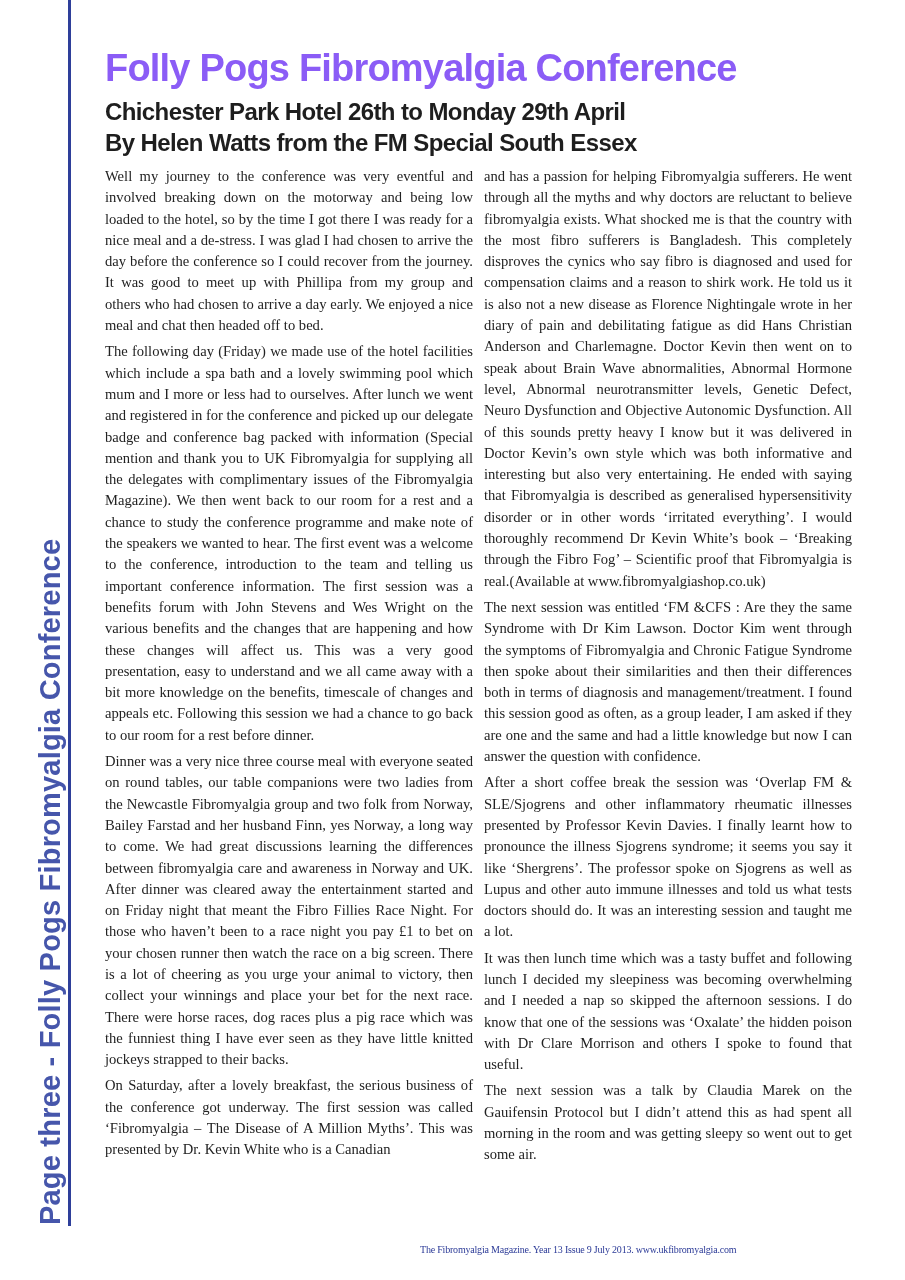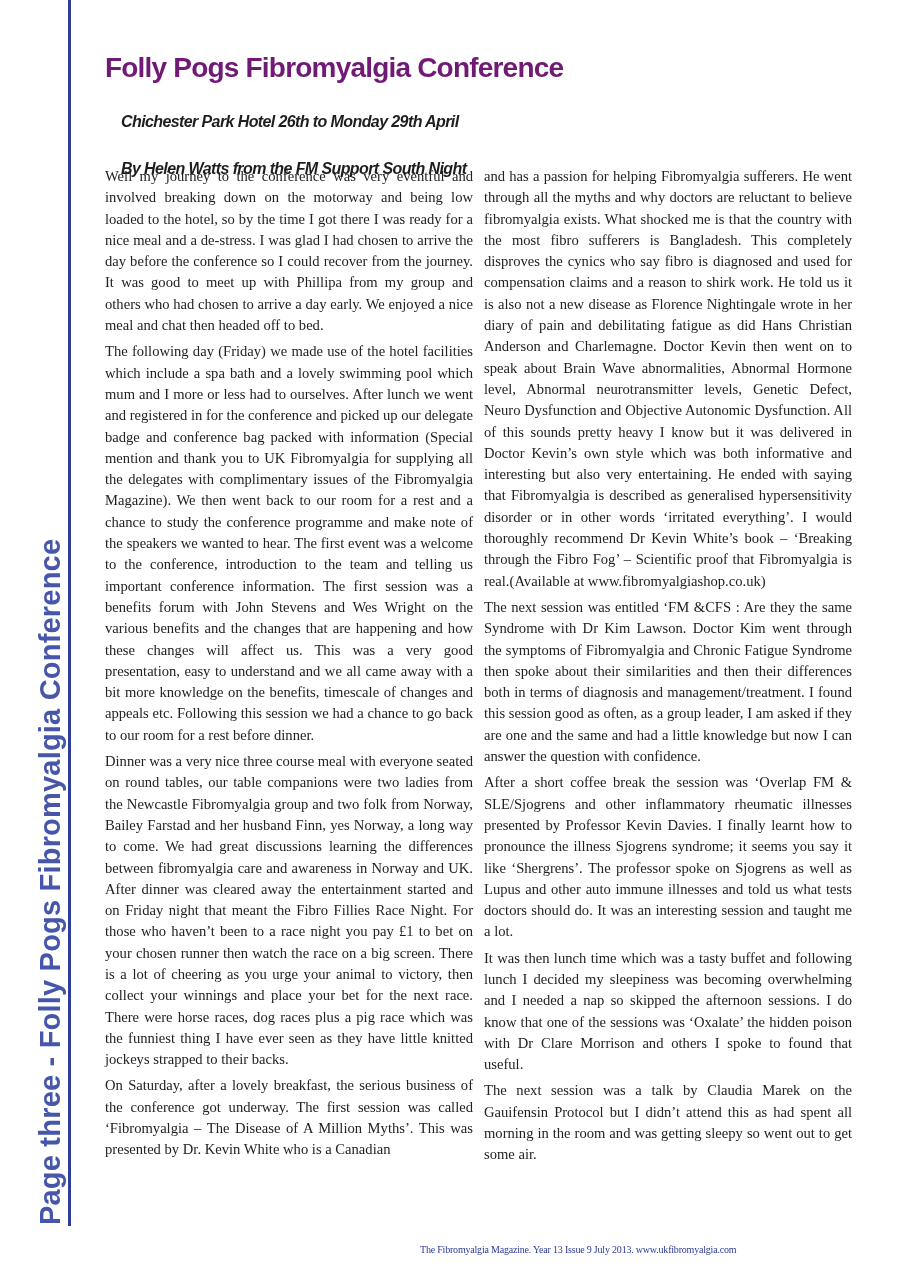--- a/index.html
+++ b/index.html
@@ -18,35 +18,34 @@
     font-weight: bold;
     font-size: 29px;
     color: #4656ab;
     letter-spacing: 0.2px;
     line-height: 1;
   }
   .header { position: absolute; left: 105px; top: 46px; width: 780px; }
   .title {
     font-family: "Liberation Sans", sans-serif;
     font-weight: bold;
-    font-size: 28px;
-    color: #701a75;
+    font-size: 38px;
+    color: #8b5cf6;
     letter-spacing: -0.8px;
     margin: 0 0 6px 0;
     line-height: 44px;
   }
   .subtitle {
     font-family: "Liberation Sans", sans-serif;
     font-weight: bold;
-    font-size: 16px;
+    font-size: 24px;
     color: #1e1e1e;
     letter-spacing: -0.6px;
     line-height: 31px;
-    margin: 16px;
-    font-style: italic;
+    margin: 0;
   }
   .col {
     position: absolute; top: 166px; width: 368px;
     font-family: "Liberation Sans", sans-serif;
     font-size: 14.6px;
     line-height: 21.3px;
     color: #222222;
     text-align: justify;
   }
   .col.left { left: 105px; }
@@ -64,21 +63,21 @@
 </head>
 <body>
 
 <div class="rule"></div>
 
 <div class="side-text">Page three - Folly Pogs Fibromyalgia Conference</div>
 
 <header class="header">
   <h1 class="title">Folly Pogs Fibromyalgia Conference</h1>
   <h2 class="subtitle">Chichester Park Hotel 26th to Monday 29th April</h2>
-  <h2 class="subtitle">By Helen Watts from the FM Support South Night</h2>
+  <h2 class="subtitle">By Helen Watts from the FM Special South Essex</h2>
 </header>
 
 <section class="col left">
   <p>Well my journey to the conference was very eventful and involved breaking down on the motorway and being low loaded to the hotel, so by the time I got there I was ready for a nice meal and a de-stress.  I was glad I had chosen to arrive the day before the conference so I could recover from the journey.  It was good to meet up with Phillipa from my group and others who had chosen to arrive a day early. We enjoyed a nice meal and chat then headed off to bed.</p>
   <p>The following day (Friday) we made use of the hotel facilities which include a spa bath and a lovely swimming pool which mum and I more or less had to ourselves. After lunch we went and registered in for the conference and picked up our delegate badge and conference bag packed with information (Special mention and thank you to UK Fibromyalgia for supplying all the delegates with complimentary issues of the Fibromyalgia Magazine). We then went back to our room for a rest and a chance to study the conference programme and make note of the speakers we wanted to hear. The first event was a welcome to the conference, introduction to the team and telling us important conference information.  The first session was a benefits forum with John Stevens and Wes Wright on the various benefits and the changes that are happening and how these changes will affect us.  This was a very good presentation, easy to understand and we all came away with a bit more knowledge on the benefits, timescale of changes and appeals etc.  Following this session we had a chance to go back to our room for a rest before dinner.</p>
   <p>Dinner was a very nice three course meal with everyone seated on round tables, our table companions were two ladies from the Newcastle Fibromyalgia group and two folk from Norway, Bailey Farstad and her husband Finn, yes Norway, a long way to come. We had great discussions learning the differences between fibromyalgia care and awareness in Norway and UK.  After dinner was cleared away the entertainment started and on Friday night that meant the Fibro Fillies Race Night. For those who haven’t been to a race night you pay £1 to bet on your chosen runner then watch the race on a big screen.  There is a lot of cheering as you urge your animal to victory, then collect your winnings and place your bet for the next race. There were horse races, dog races plus a pig race which was the funniest thing I have ever seen as they have little knitted jockeys strapped to their backs.</p>
   <p>On Saturday, after a lovely breakfast, the serious business of the conference got underway.  The first session was called ‘Fibromyalgia – The Disease of A Million Myths’. This was presented by Dr. Kevin White who is a Canadian</p>
 </section>
 
 <section class="col right">

